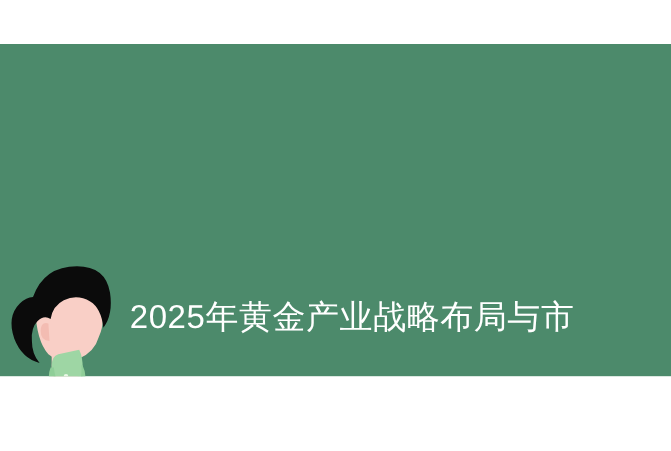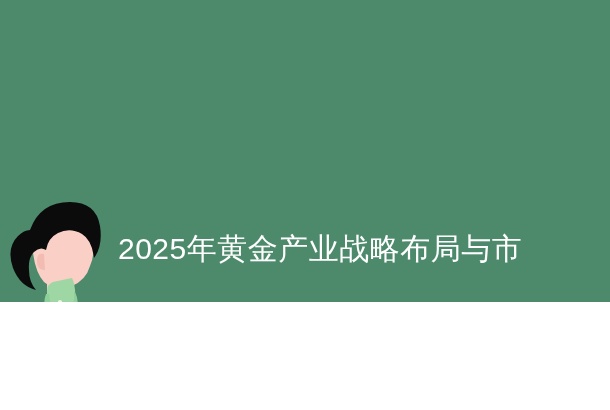--- a/index.html
+++ b/index.html
@@ -11,20 +11,21 @@
     height: 410px;
     overflow: hidden;
     font-family: "Liberation Sans", sans-serif;
   }
   #poster {
     position: relative;
     width: 610px;
     height: 302px;
     background: #4C8A6B;
     overflow: hidden;
+    margin-top: 40px;
   }
 
   
   #title-block {
     position: absolute;
     left: 118px;
     top: 136px;
     width: 470px;
     font-size: 30px;
     line-height: 45px;

